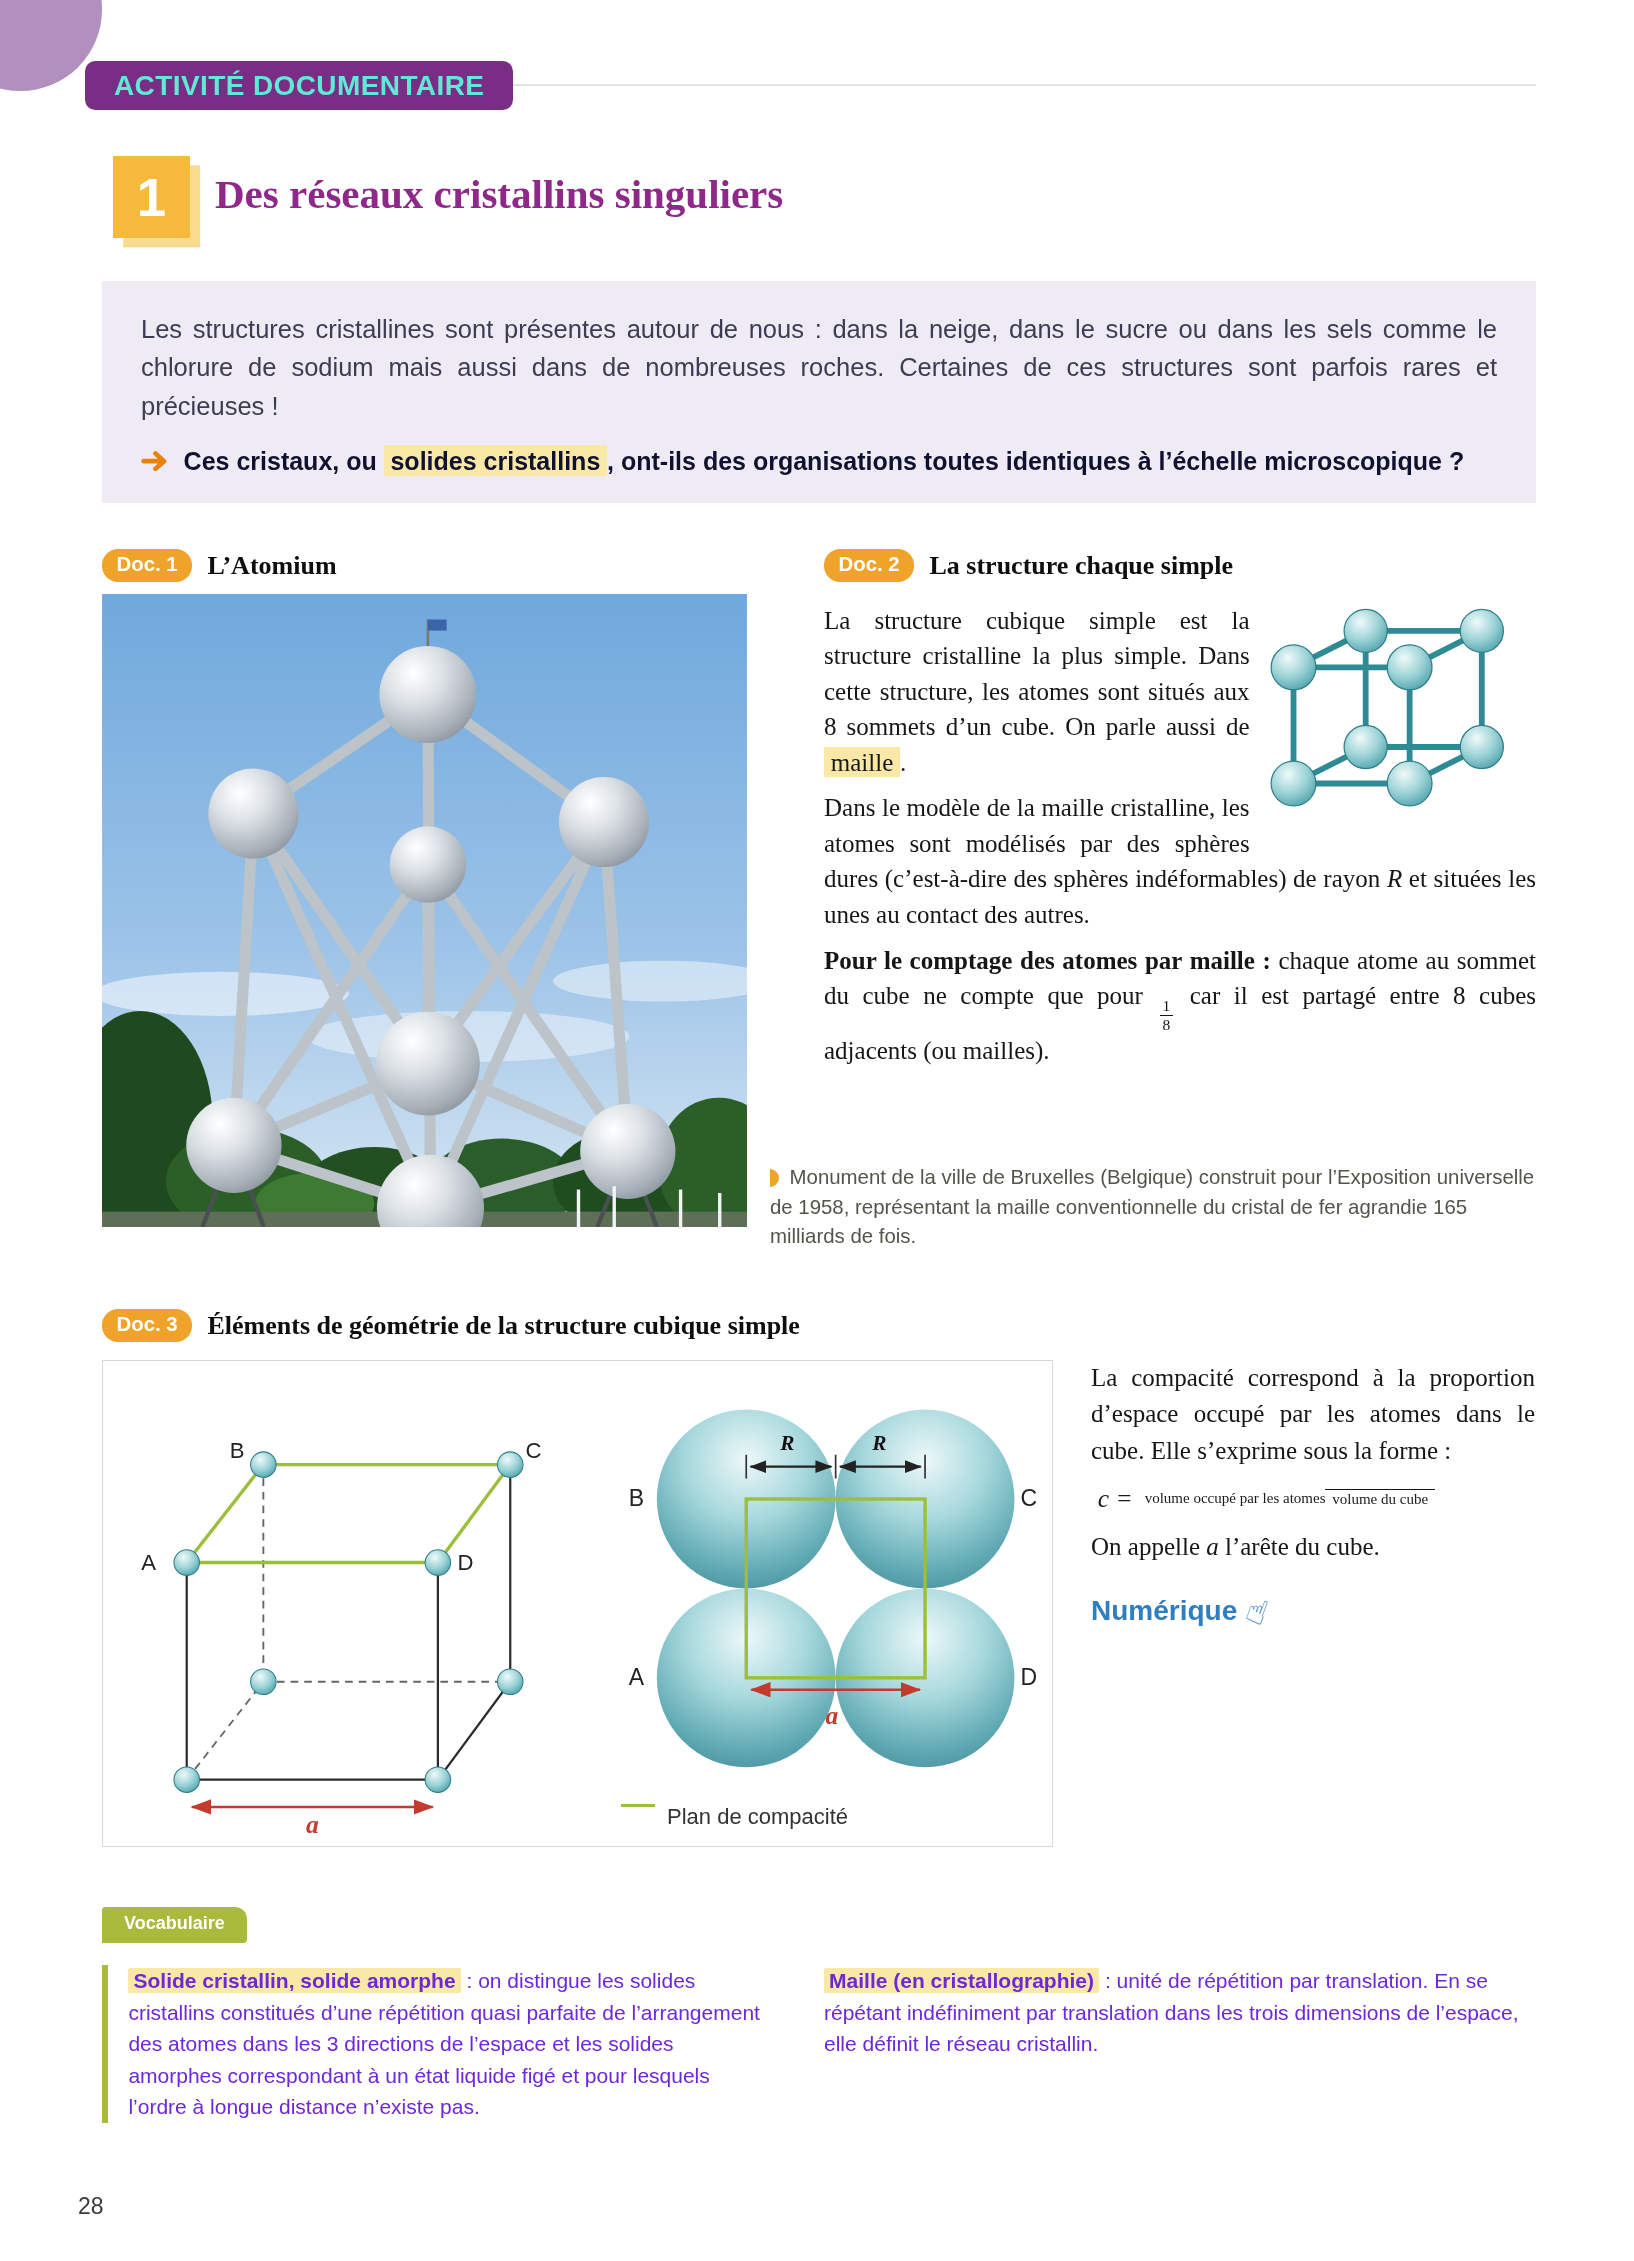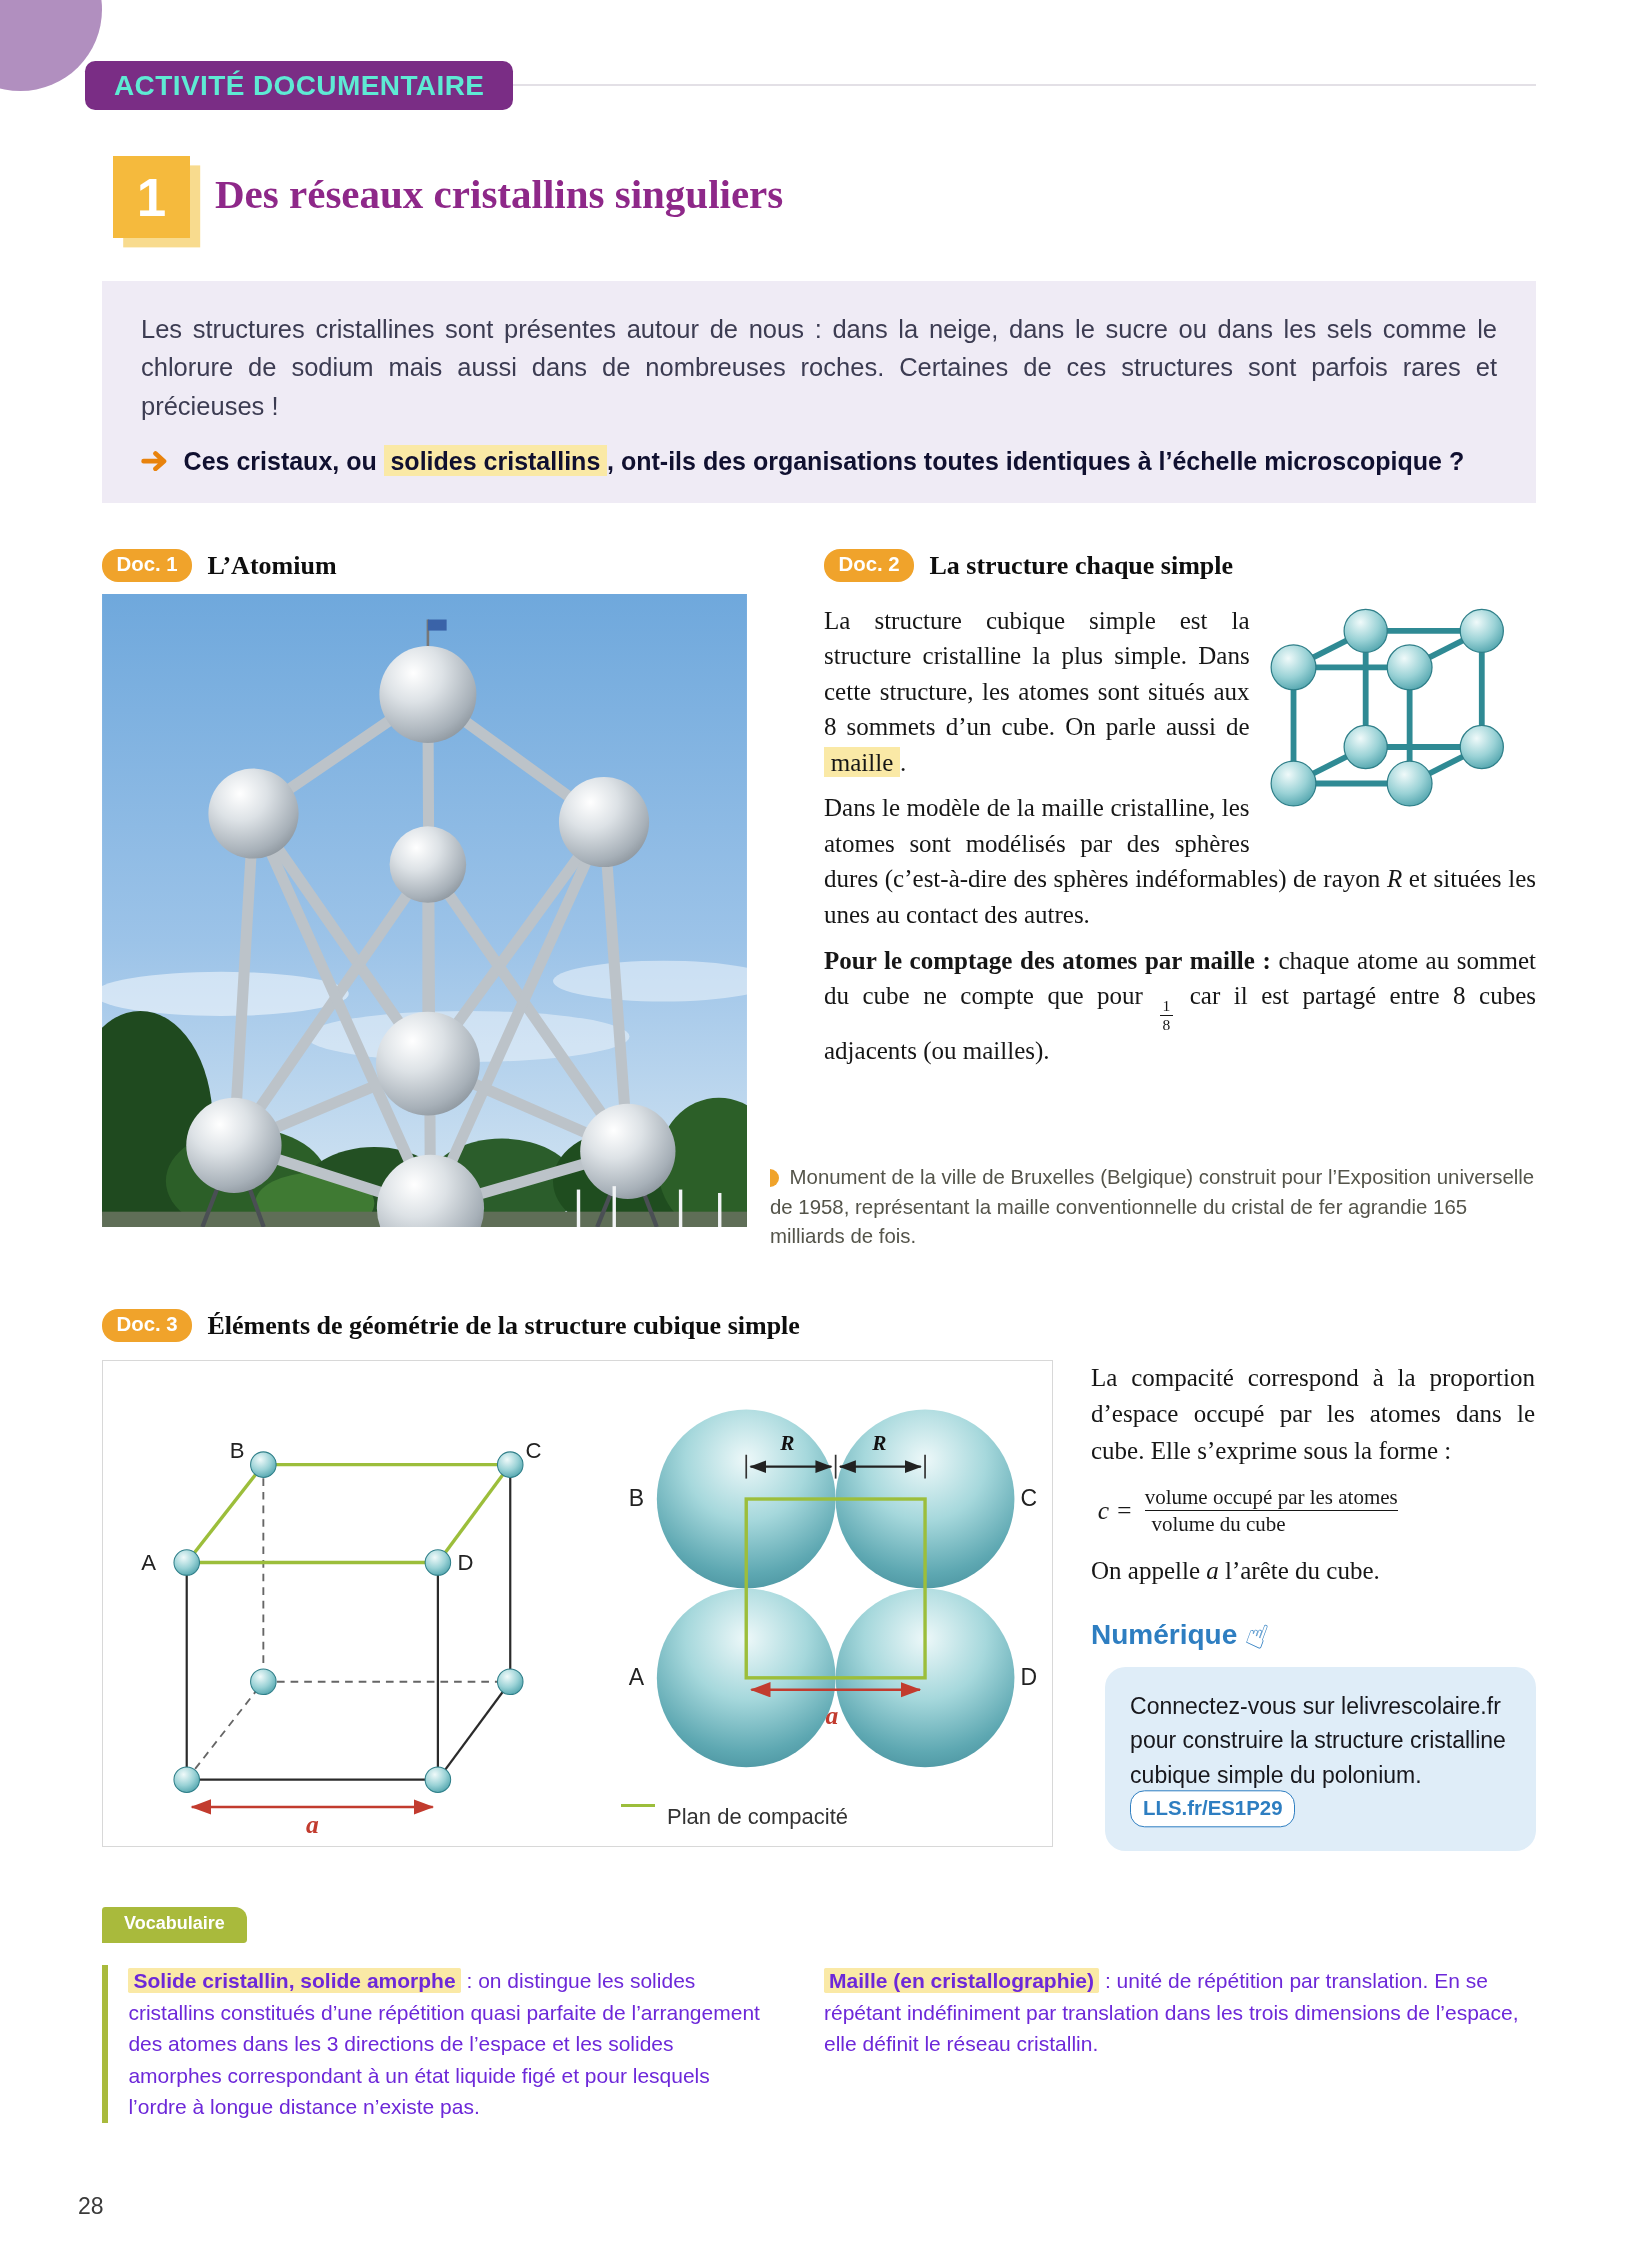--- a/index.html
+++ b/index.html
@@ -49,21 +49,21 @@
   .cube-svg{position:absolute;left:6.8px;top:10.2px}
   .plane-svg{position:absolute;left:507px;top:12px}
   .legend{position:absolute;left:518px;top:443px;display:flex;align-items:flex-start;gap:12px;
           font-size:22px;color:#333}
   .legend-line{width:34px;height:0;border-top:3.4px solid var(--plane-green,#9CBE3B)}
 
   .right-col{left:1091px;top:1360px;width:444px}
   .compacite-p{font-family:"Liberation Serif",serif;font-size:25px;line-height:1.45;text-align:justify;color:#161616}
   .formula{margin:15.3px 0 15.3px 6.8px;display:flex;align-items:center;gap:12px;font-family:"Liberation Serif",serif}
   .f-lhs{font-style:italic;font-size:25.5px}
-  .f-frac{display:inline-flex;flex-direction:column;font-size:21px;line-height:1.25}
+  .f-frac{display:inline-flex;text-align:center;font-size:15px;line-height:1.25}
   .f-den{border-top:1.7px solid #161616;padding:0 6.8px}
   .it{font-style:italic}
   .num-title{margin-top:25.5px;display:flex;align-items:center;gap:10.2px;color:var(--numerique-blue,#2E7EC1);
              font-size:28px;font-weight:bold}
   .hand{font-family:"DejaVu Sans",sans-serif;font-size:34px;display:inline-block;transform:rotate(20deg);
         font-weight:normal}
   .blue-box{margin-top:12px;margin-left:13.6px;background:var(--numerique-bg,#DFEDF8);border-radius:20.4px;
             padding:22px 25.5px;font-size:23px;line-height:1.5;color:#17171c;width:431px}
   .link-pill{display:inline-block;border:1.7px solid var(--numerique-blue,#2E7EC1);color:var(--numerique-blue,#2E7EC1);
              font-weight:bold;font-size:20.4px;border-radius:14.5px;padding:1.7px 12px 2.6px;background:#fff;
@@ -346,24 +346,20 @@
         <span class="f-num">volume occupé par les atomes</span>
         <span class="f-den">volume du cube</span>
       </span>
     </div>
     <p class="compacite-p"><span>On appelle </span><span class="it">a</span><span> l’arête du cube.</span></p>
 
     <div class="num-title">
       <span>Numérique</span>
       <span class="hand">☝</span>
     </div>
-    <div class="blue-box">
-      <span>Connectez-vous sur lelivrescolaire.fr pour construire la structure cristalline cubique simple du polonium. </span>
-      <span class="link-pill">LLS.fr/ES1P29</span>
-    </div>
   </div>
 
   <div class="abs vocab-banner">Vocabulaire</div>
   <div class="abs vocab-entry vocab-left">
     <span class="term">Solide cristallin, solide amorphe</span><span> : on distingue les solides cristallins constitués d’une répétition quasi parfaite de l’arrangement des atomes dans les 3 directions de l’espace et les solides amorphes correspondant à un état liquide figé et pour lesquels l’ordre à longue distance n’existe pas.</span>
   </div>
   <div class="abs vocab-entry vocab-right">
     <span class="term">Maille (en cristallographie)</span><span> : unité de répétition par translation. En se répétant indéfiniment par translation dans les trois dimensions de l’espace, elle définit le réseau cristallin.</span>
   </div>
 

